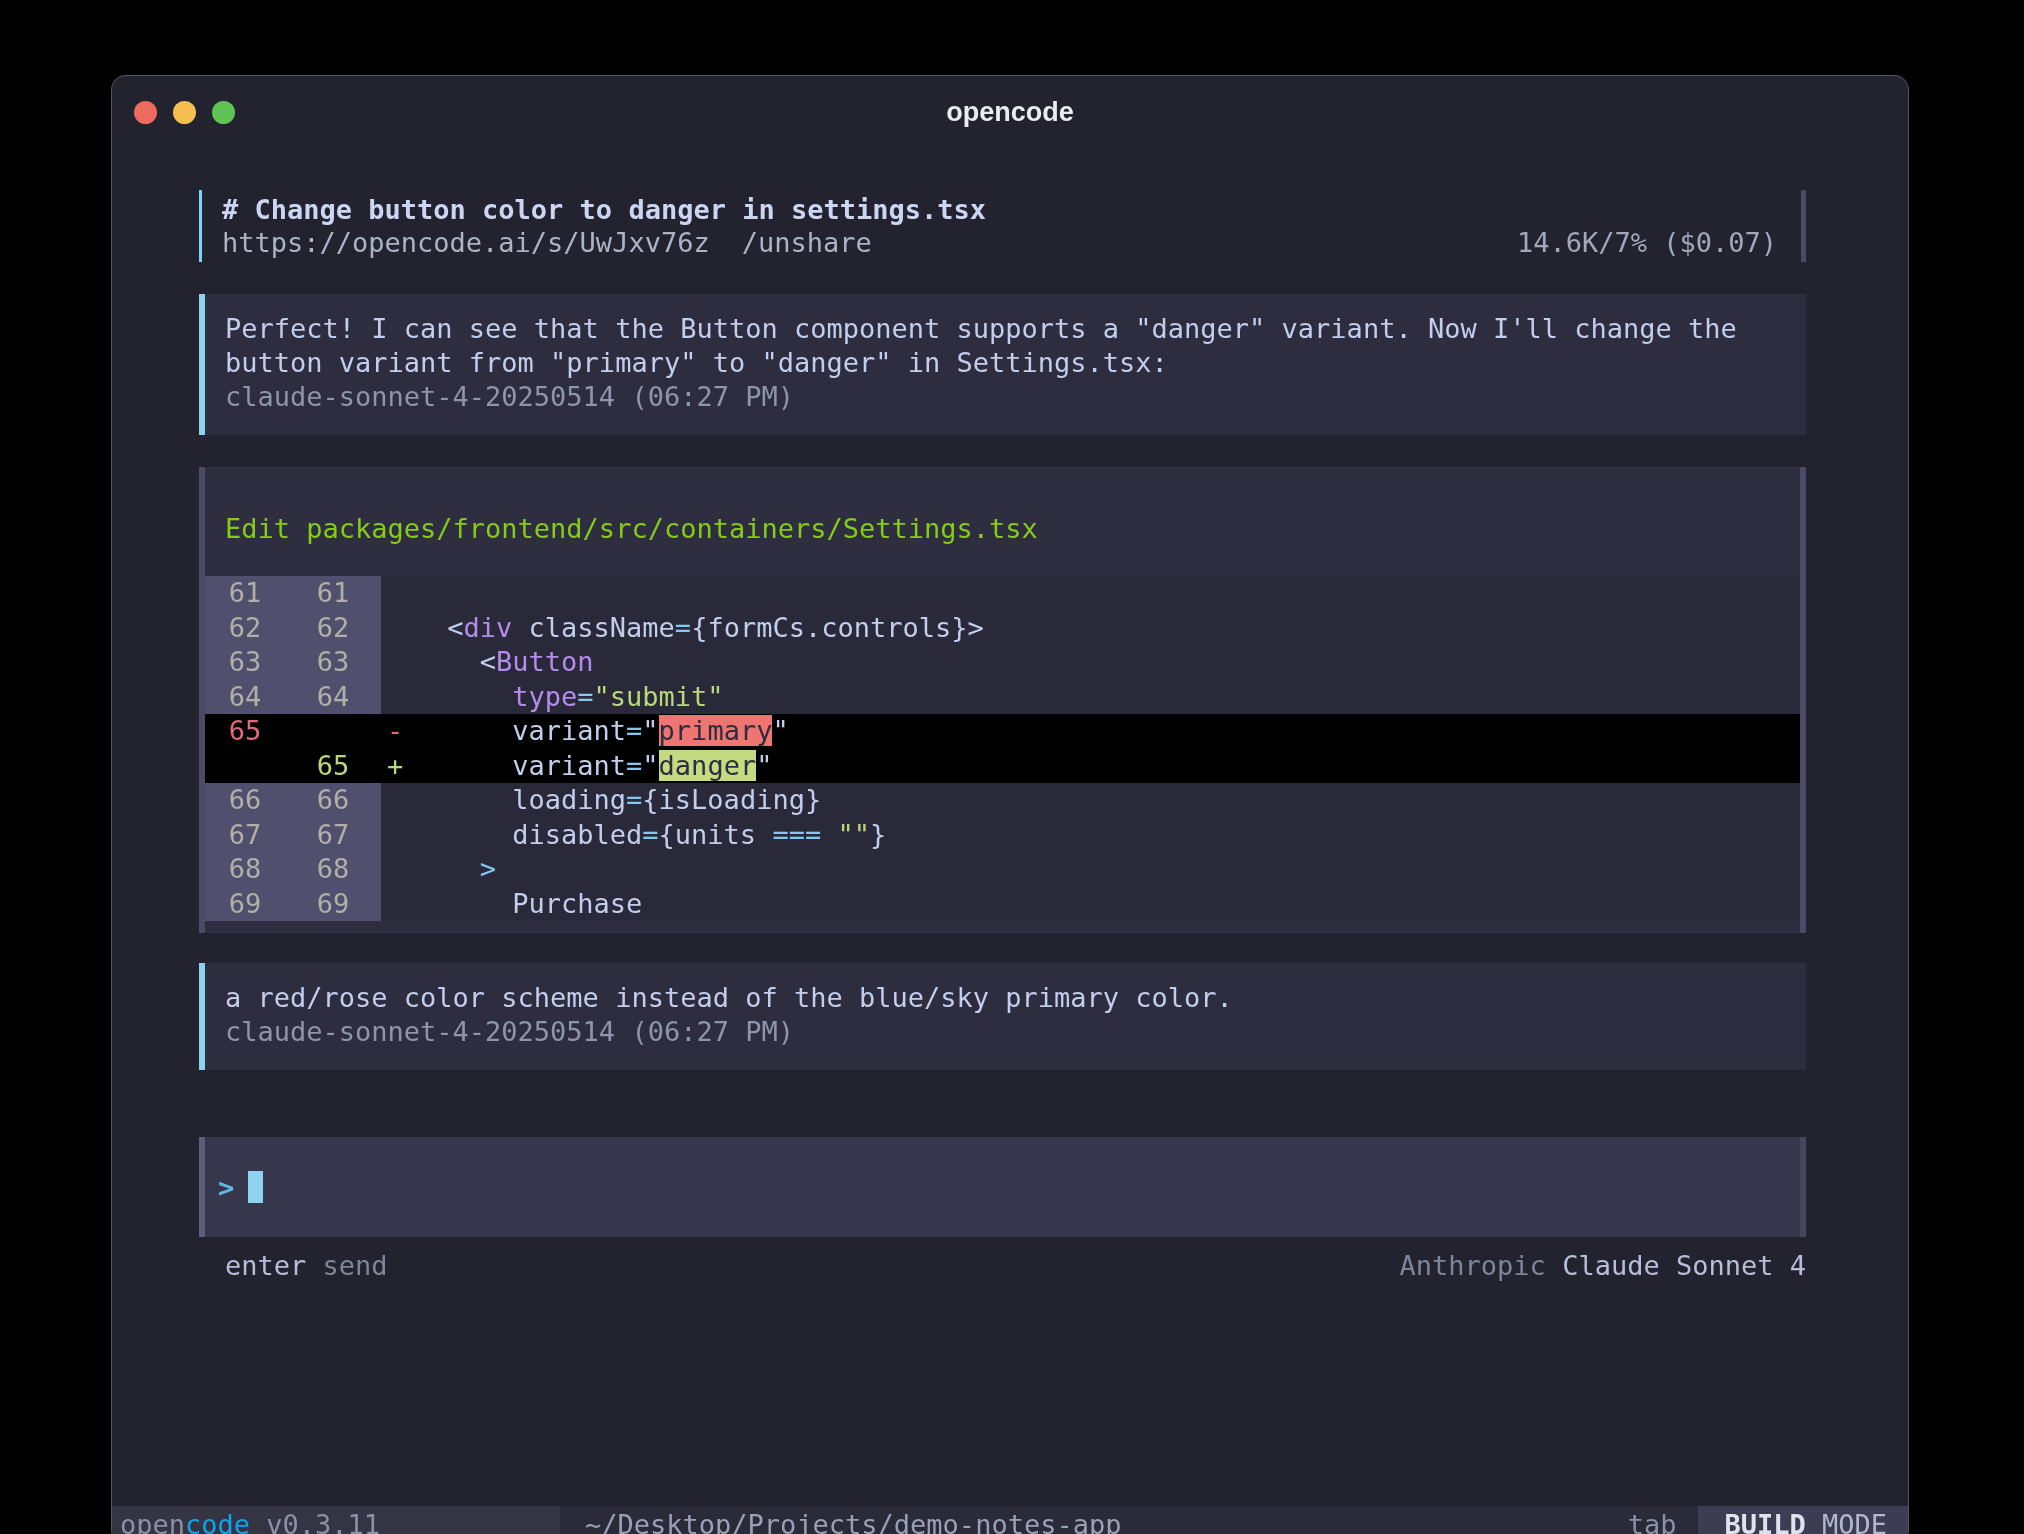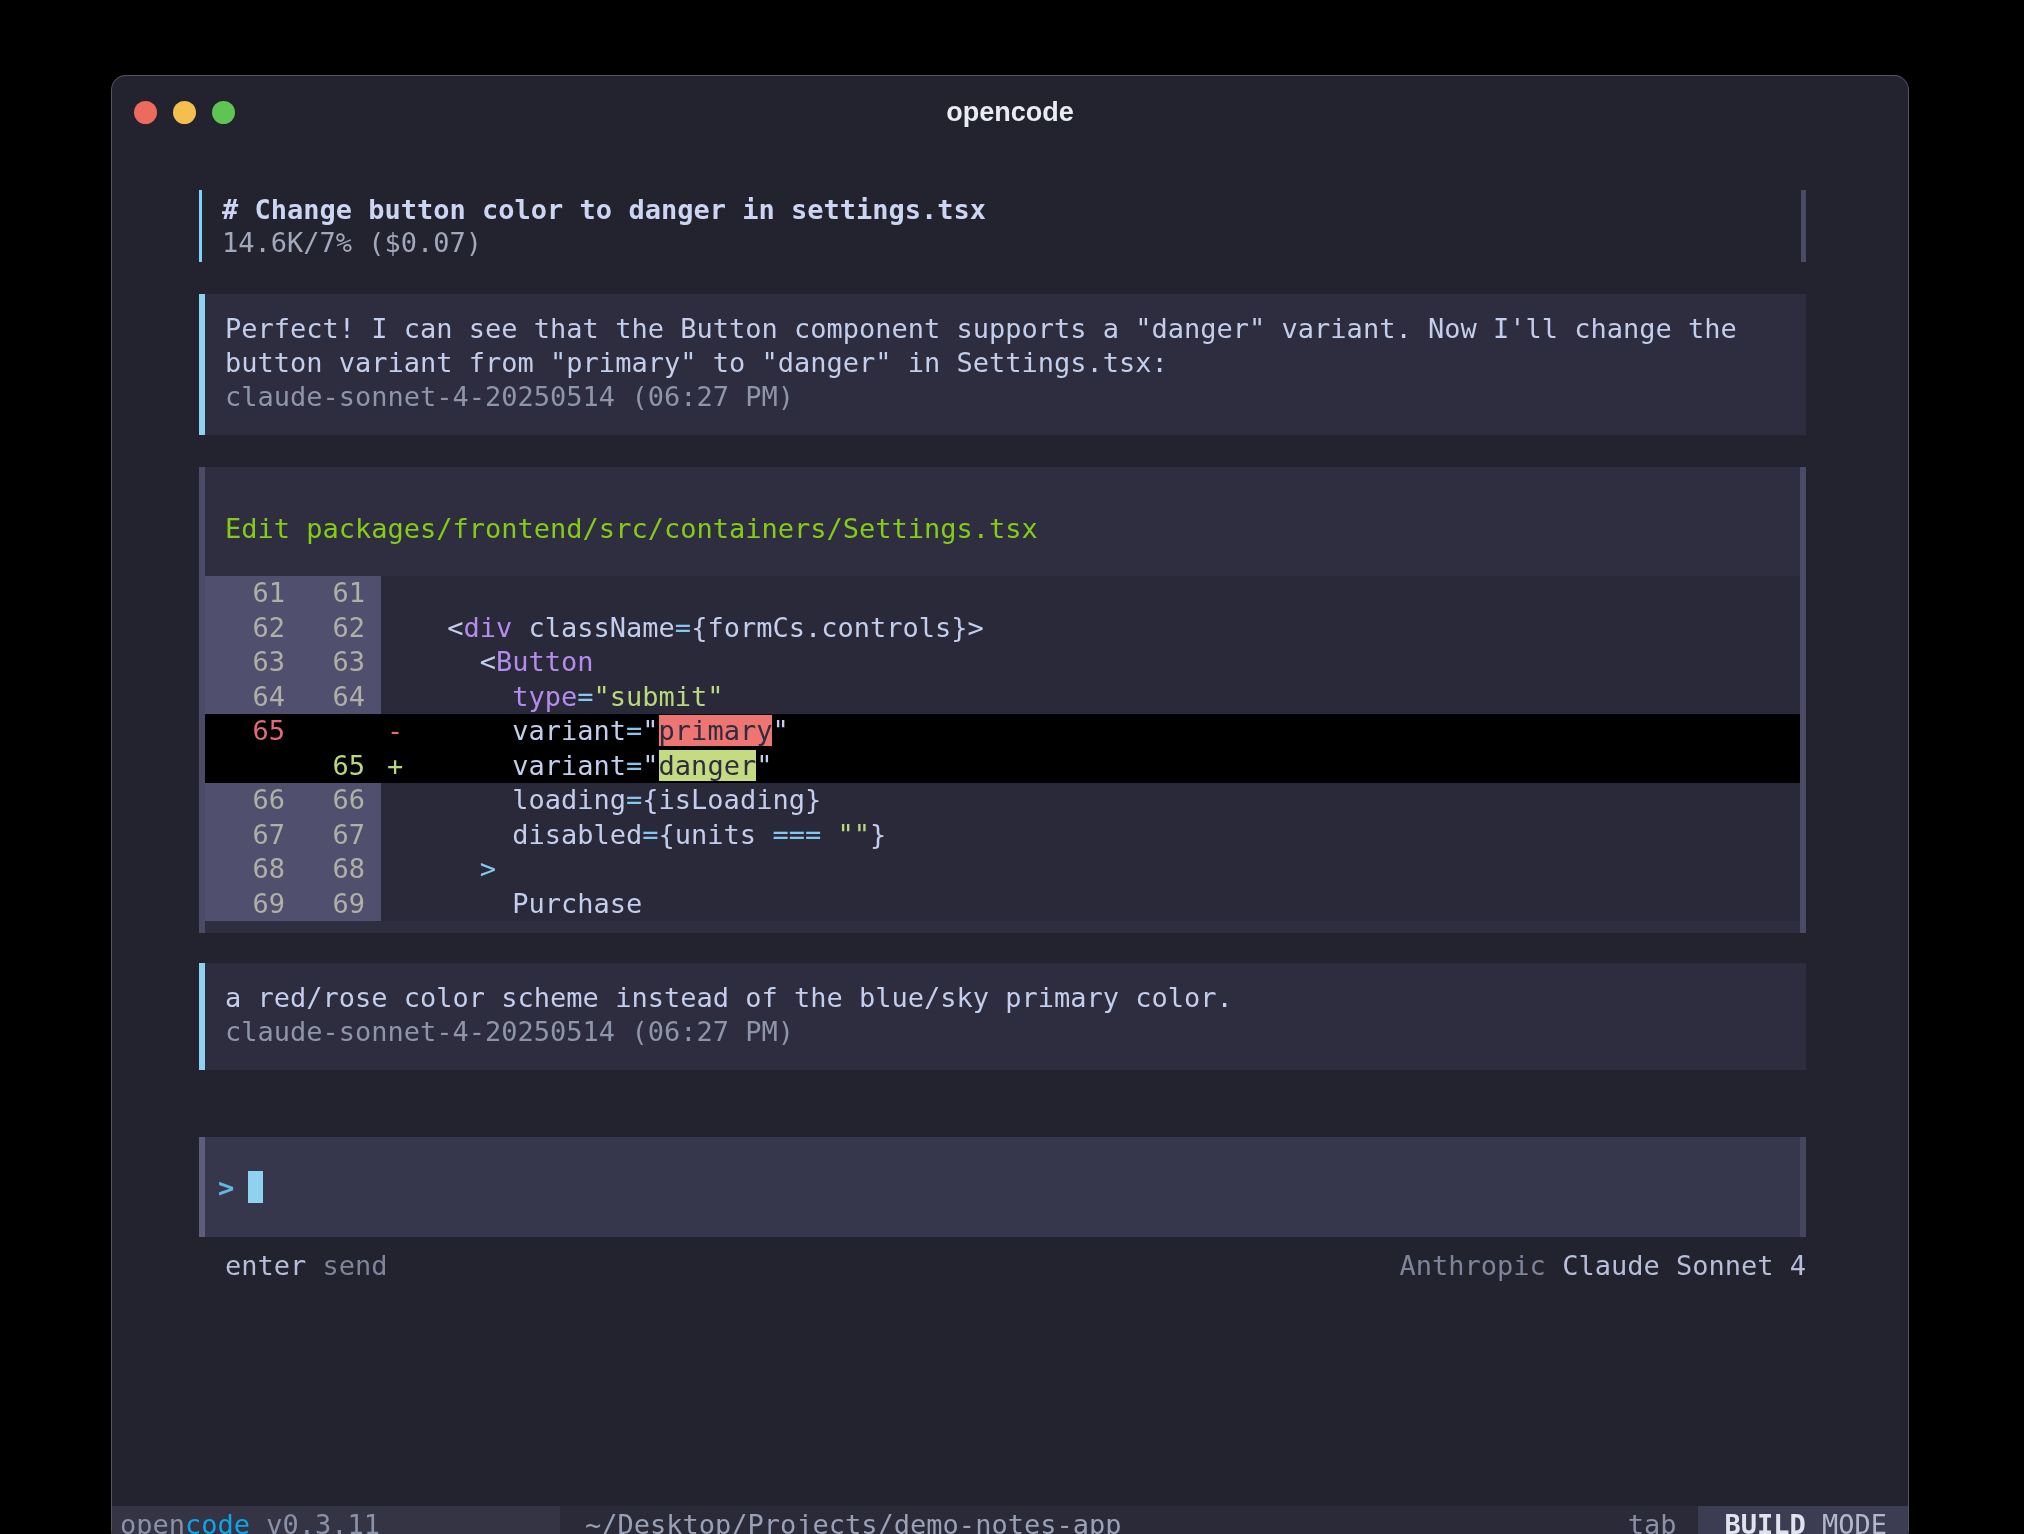--- a/index.html
+++ b/index.html
@@ -49,21 +49,21 @@
   .msg-meta { line-height:34px; color:#8f95a8; }
 
   
   .tool {
     margin-top:32px; background:#2e2e40; padding-bottom:12px;
     border-left:6px solid #4b4b66; border-right:6px solid #4b4b66;
   }
   .tool-title { padding:48px 20px 34px 20px; color:#84cc16; line-height:27px; }
   .diff { background:#29293a; }
   .diff-row { display:flex; height:34.5px; line-height:34.5px; white-space:pre; }
-  .gut { flex:none; text-align:right; background:#50506e; color:#b0b0a6; }
+  .gut { flex:none; text-align:center; background:#50506e; color:#b0b0a6; }
   .gut.old { width:96px; padding-right:16px; }
   .gut.new { width:80px; padding-right:16px; }
   .marker { flex:none; width:44px; padding-left:6px; }
   .code { flex:1; padding-left:6px; }
   .diff-row.changed { background:#000000; }
   .diff-row.changed .gut { background:transparent; }
   .diff-row.del .gut.old, .diff-row.del .marker { color:var(--diff-del-fg, #e0697a); }
   .diff-row.add .gut.new, .diff-row.add .marker { color:var(--diff-add-fg, #b9d87a); }
 
   .tok-pl { color:#c3cdec; }
@@ -115,20 +115,24 @@
       <span class="light green"></span>
     </div>
     <div class="win-title">opencode</div>
   </div>
 
   <div class="content">
 
     <div class="session-header">
       <div class="sh-title"># Change button color to danger in settings.tsx</div>
       <div class="sh-row">
+        <div class="sh-left">
+          <span class="sh-url">https://opencode.ai/s/UwJxv76z</span>
+          <span class="sh-unshare">/unshare</span>
+        </div>
         <span class="sh-stats">14.6K/7% ($0.07)</span>
       </div>
     </div>
 
     <div class="msg first">
       <div class="msg-line">Perfect! I can see that the Button component supports a "danger" variant. Now I'll change the</div>
       <div class="msg-line">button variant from "primary" to "danger" in Settings.tsx:</div>
       <div class="msg-meta">claude-sonnet-4-20250514 (06:27 PM)</div>
     </div>
 

